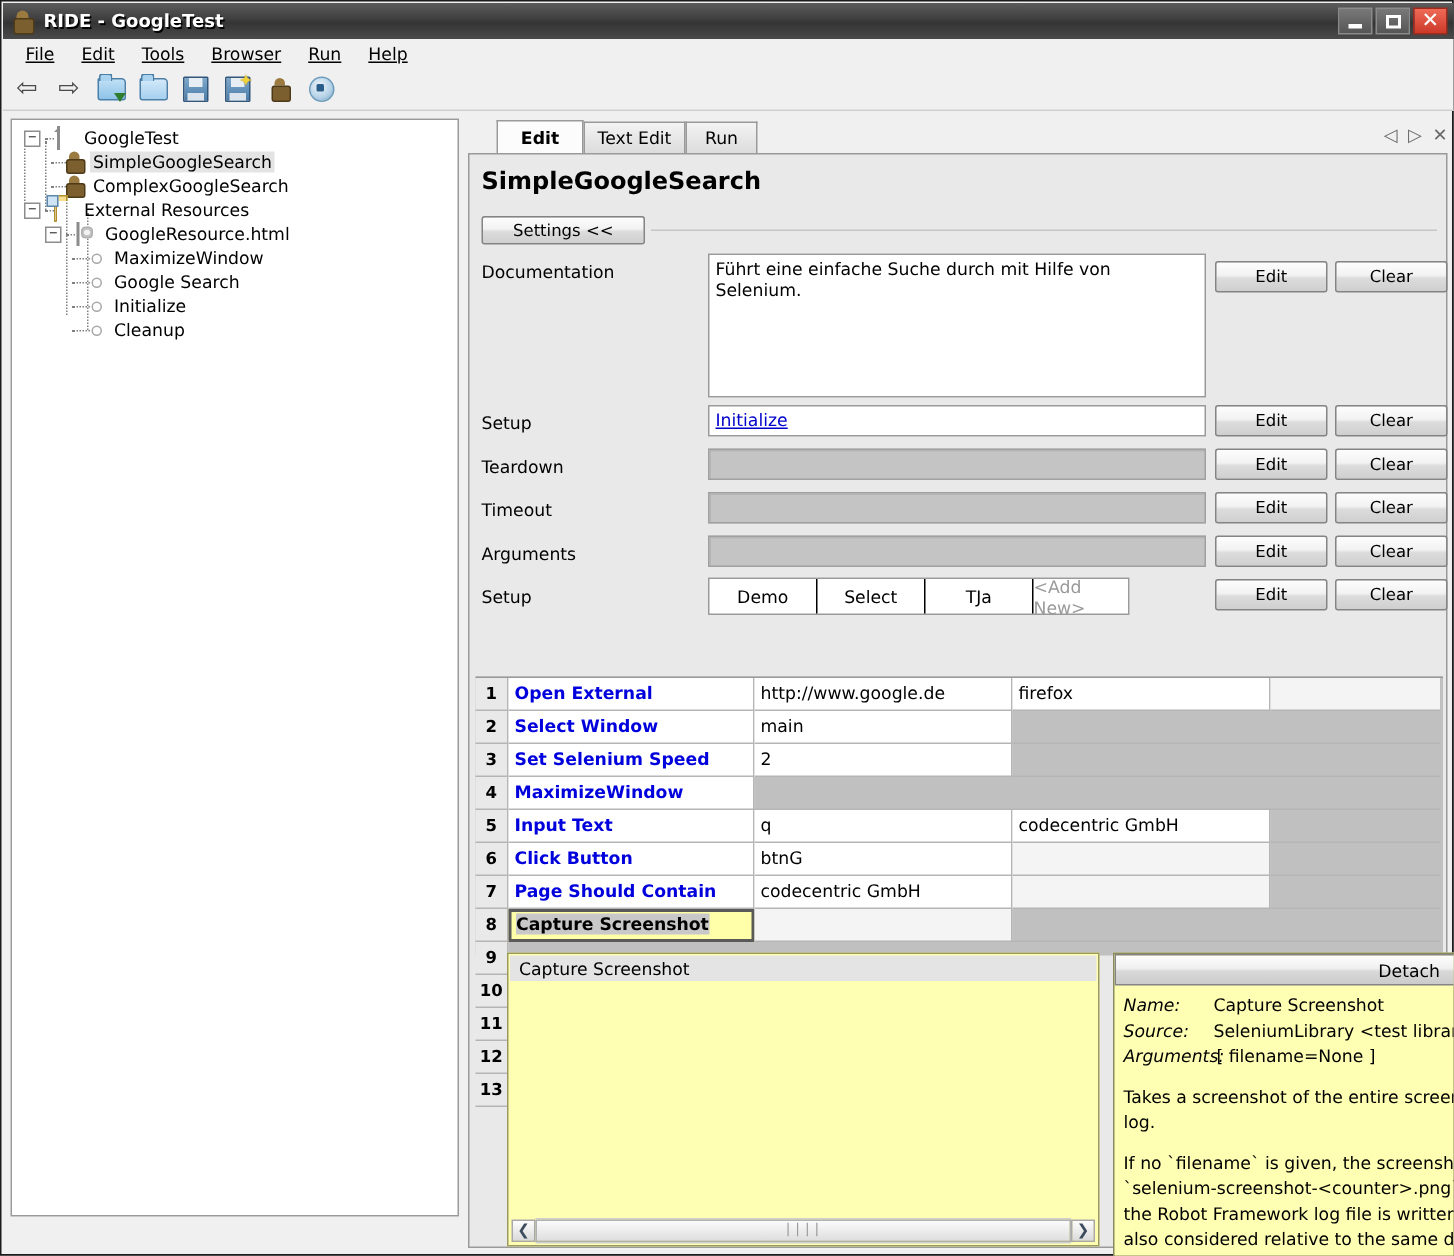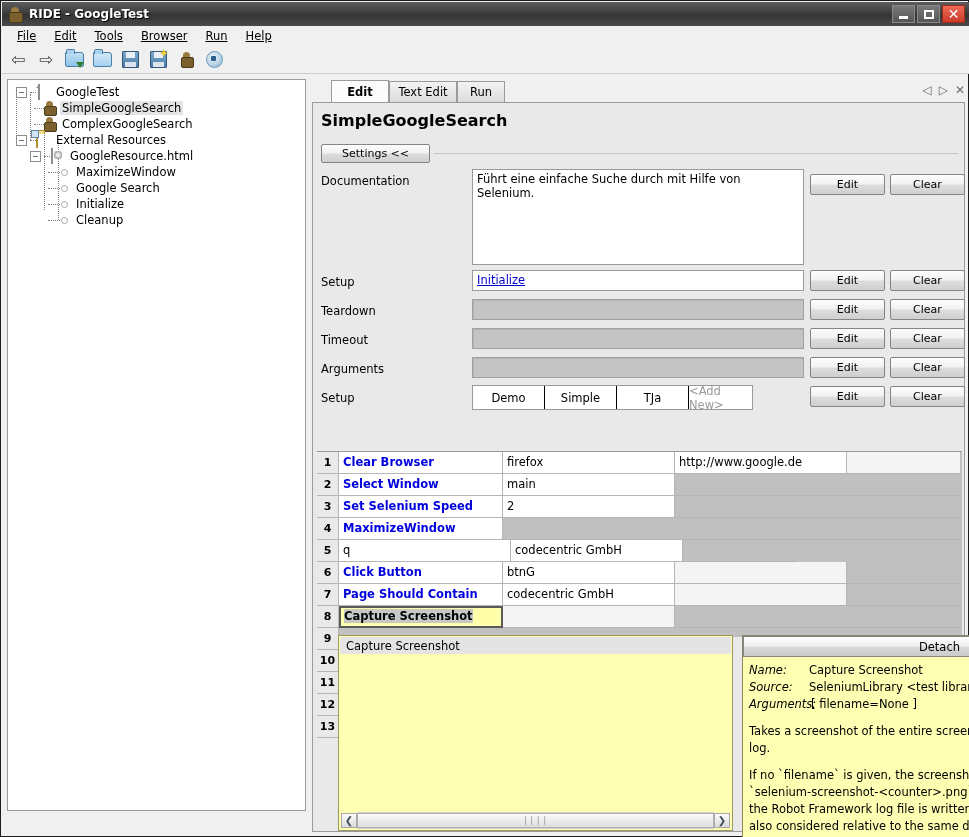--- a/index.html
+++ b/index.html
@@ -588,36 +588,36 @@
       <div class="flabel" style="left:8px; top:193px;">Arguments</div>
       <div class="ffield gray" style="left:159px; top:188px; width:332px; height:21px;">
         <span></span>
       </div>
       <div class="btn fbtn" style="left:497px; top:188px;">Edit</div>
       <div class="btn fbtn" style="left:577px; top:188px;">Clear</div>
 
       <div class="flabel" style="left:8px; top:222px;">Setup</div>
       <div class="tagbox" style="left:159px; top:216px; width:281px; height:25px;">
         <div class="tagcell" style="width:72px">Demo</div>
-        <div class="tagcell" style="width:72px">Simple</div>
+        <div class="tagcell" style="width:72px">Select</div>
         <div class="tagcell" style="width:72px">TJa</div>
         <div class="tagcell" style="width:51px">&lt;Add New&gt;</div>
       </div>
       <div class="btn fbtn" style="left:497px; top:217px;">Edit</div>
       <div class="btn fbtn" style="left:577px; top:217px;">Clear</div>
 
     </div>
 
     <div class="grid">
 
       <div class="grow" style="top:0px;">
         <div class="gnum">1</div>
-        <div class="gcell kw" style="width:164px">Clear Browser</div>
+        <div class="gcell kw" style="width:164px">Open External</div>
+        <div class="gcell" style="width:172px">http://www.google.de</div>
         <div class="gcell" style="width:172px">firefox</div>
-        <div class="gcell" style="width:172px">http://www.google.de</div>
         <div class="gcell empty" style="width:113px; border-right:none;"></div>
       </div>
 
       <div class="grow" style="top:22px;">
         <div class="gnum">2</div>
         <div class="gcell kw" style="width:164px">Select Window</div>
         <div class="gcell" style="width:172px">main</div>
         <div class="gcell none" style="width:285px"></div>
       </div>
 
@@ -629,20 +629,21 @@
       </div>
 
       <div class="grow" style="top:66px;">
         <div class="gnum">4</div>
         <div class="gcell kw" style="width:164px">MaximizeWindow</div>
         <div class="gcell none" style="width:457px"></div>
       </div>
 
       <div class="grow" style="top:88px;">
         <div class="gnum">5</div>
+        <div class="gcell kw" style="width:164px">Input Text</div>
         <div class="gcell" style="width:172px">q</div>
         <div class="gcell" style="width:172px">codecentric GmbH</div>
         <div class="gcell none" style="width:113px"></div>
       </div>
 
       <div class="grow" style="top:110px;">
         <div class="gnum">6</div>
         <div class="gcell kw" style="width:164px">Click Button</div>
         <div class="gcell" style="width:172px">btnG</div>
         <div class="gcell empty" style="width:172px"></div>

